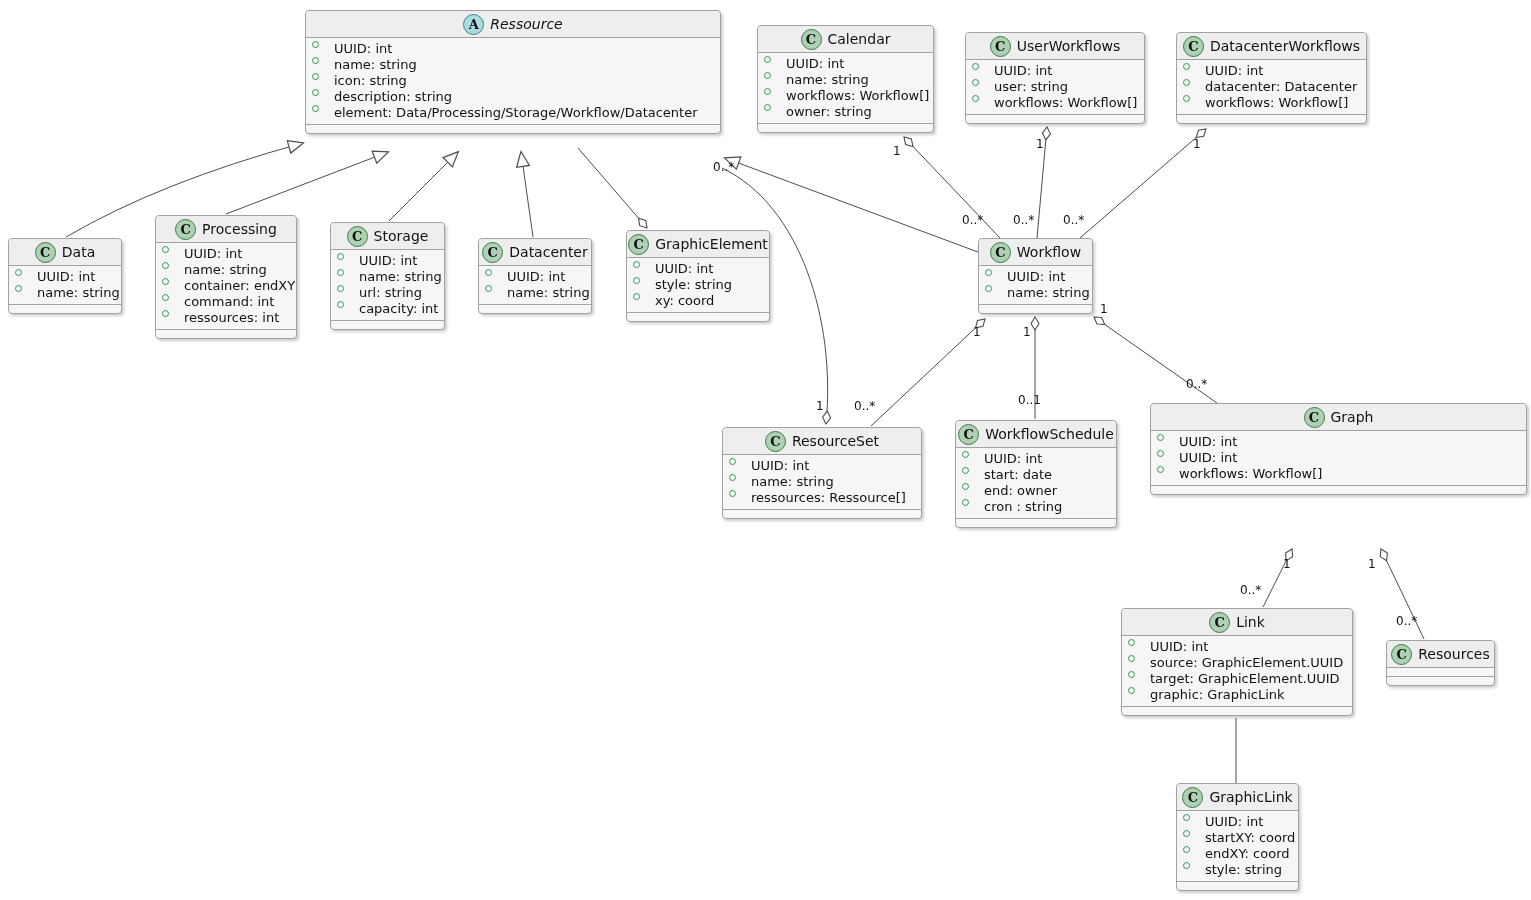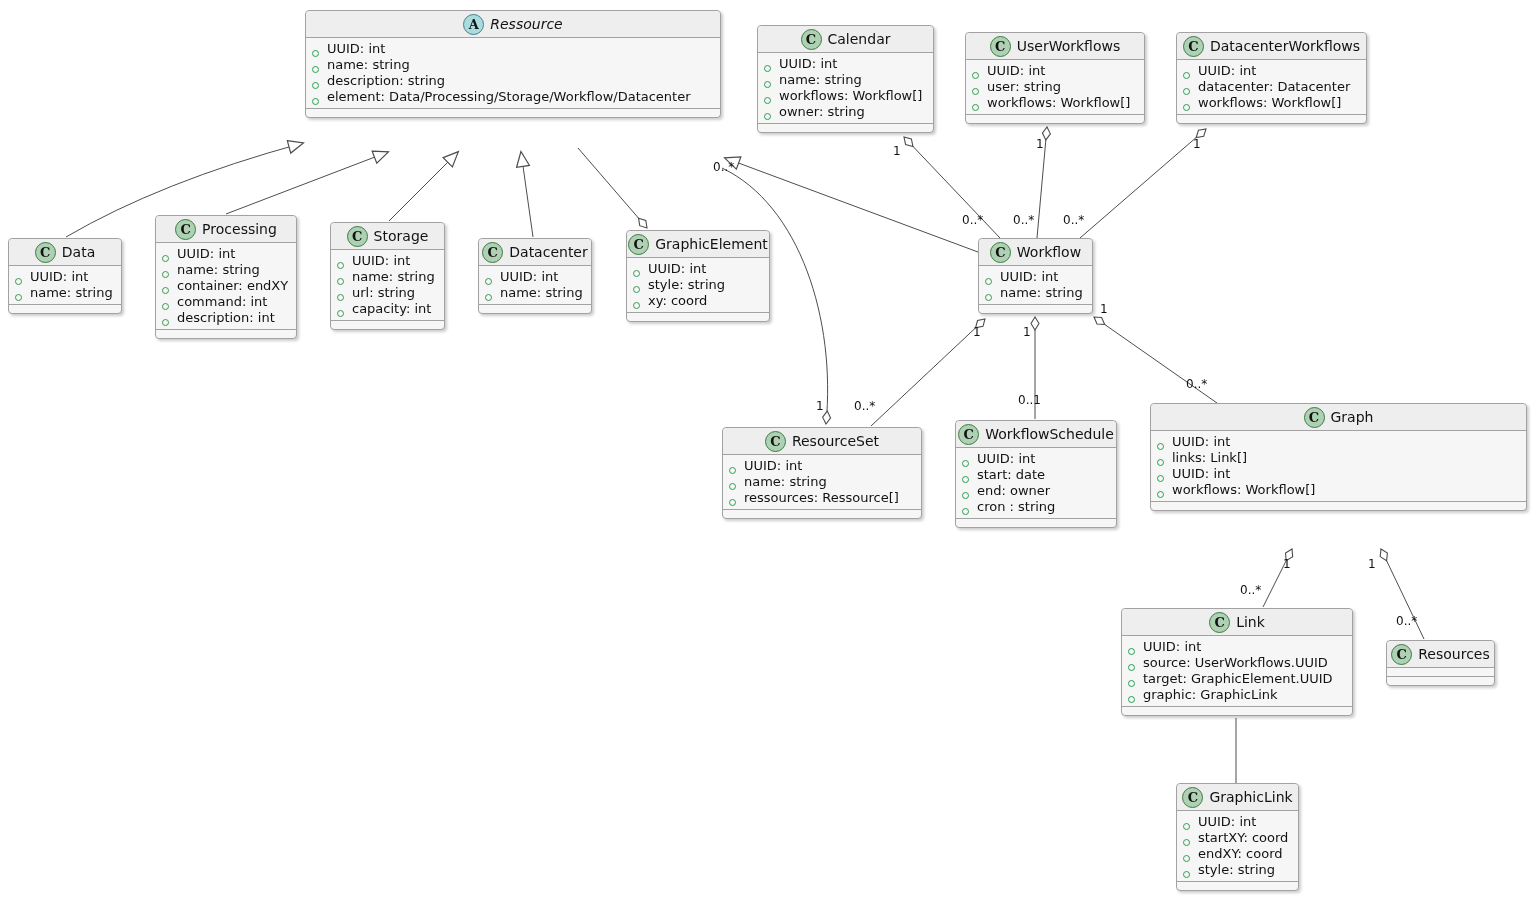--- a/index.html
+++ b/index.html
@@ -12,21 +12,21 @@
   .cls-header{background:#eeeeee;border-bottom:1px solid #a2a2a2;border-radius:4px 4px 0 0;
               display:flex;align-items:center;justify-content:center;gap:6px;height:26px;padding:0 6px;}
   .circle{width:19px;height:19px;border-radius:50%;background:#ADD1B2;border:1px solid #3d7a44;
           display:flex;align-items:center;justify-content:center;flex:0 0 auto;
           font-family:"DejaVu Serif", serif;font-weight:bold;font-size:13px;line-height:19px;}
   .circle.abstract{background:#A9DCDF;border-color:#45808a;}
   .cls-name{font-size:14px;white-space:nowrap;}
   .cls-name.italic{font-style:italic;}
   .cls-attrs{padding:3px 7px 3px 6px;border-bottom:1px solid #a2a2a2;}
   .cls-attrs.empty{height:8px;padding:0;}
-  .attr{display:flex;align-items:flex-end;gap:8px;font-size:13px;line-height:16px;white-space:nowrap;}
+  .attr{display:flex;align-items:flex-start;gap:15px;font-size:13px;line-height:16px;white-space:nowrap;}
   .vis{width:7px;height:7px;border:1px solid #2f9c52;border-radius:50%;flex:0 0 auto;box-sizing:border-box;}
   .cls-methods{height:8px;border-radius:0 0 4px 4px;}
   .mult{position:absolute;font-size:12px;line-height:13px;color:#121212;white-space:nowrap;}
 </style>
 </head>
 <body>
 
 <div id="canvas">
 
   <svg class="edges">
@@ -67,20 +67,24 @@
       <div class="attr">
           <i class="vis"></i>
           <span>UUID: int</span>
         </div>
       <div class="attr">
           <i class="vis"></i>
           <span>name: string</span>
         </div>
       <div class="attr">
           <i class="vis"></i>
+          <span>icon: string</span>
+        </div>
+      <div class="attr">
+          <i class="vis"></i>
           <span>description: string</span>
         </div>
       <div class="attr">
           <i class="vis"></i>
           <span>element: Data/Processing/Storage/Workflow/Datacenter</span>
         </div>
     </div>
     <div class="cls-methods"></div>
   </div>
 
@@ -189,21 +193,21 @@
       <div class="attr">
           <i class="vis"></i>
           <span>container: endXY</span>
         </div>
       <div class="attr">
           <i class="vis"></i>
           <span>command: int</span>
         </div>
       <div class="attr">
           <i class="vis"></i>
-          <span>description: int</span>
+          <span>ressources: int</span>
         </div>
     </div>
     <div class="cls-methods"></div>
   </div>
 
   <div class="uml-class" style="left:330px;top:222px;width:113px;">
     <div class="cls-header">
       <span class="circle">C</span>
       <span class="cls-name">Storage</span>
     </div>
@@ -339,24 +343,20 @@
       <span class="circle">C</span>
       <span class="cls-name">Graph</span>
     </div>
     <div class="cls-attrs">
       <div class="attr">
           <i class="vis"></i>
           <span>UUID: int</span>
         </div>
       <div class="attr">
           <i class="vis"></i>
-          <span>links: Link[]</span>
-        </div>
-      <div class="attr">
-          <i class="vis"></i>
           <span>UUID: int</span>
         </div>
       <div class="attr">
           <i class="vis"></i>
           <span>workflows: Workflow[]</span>
         </div>
     </div>
     <div class="cls-methods"></div>
   </div>
 
@@ -365,21 +365,21 @@
       <span class="circle">C</span>
       <span class="cls-name">Link</span>
     </div>
     <div class="cls-attrs">
       <div class="attr">
           <i class="vis"></i>
           <span>UUID: int</span>
         </div>
       <div class="attr">
           <i class="vis"></i>
-          <span>source: UserWorkflows.UUID</span>
+          <span>source: GraphicElement.UUID</span>
         </div>
       <div class="attr">
           <i class="vis"></i>
           <span>target: GraphicElement.UUID</span>
         </div>
       <div class="attr">
           <i class="vis"></i>
           <span>graphic: GraphicLink</span>
         </div>
     </div>

